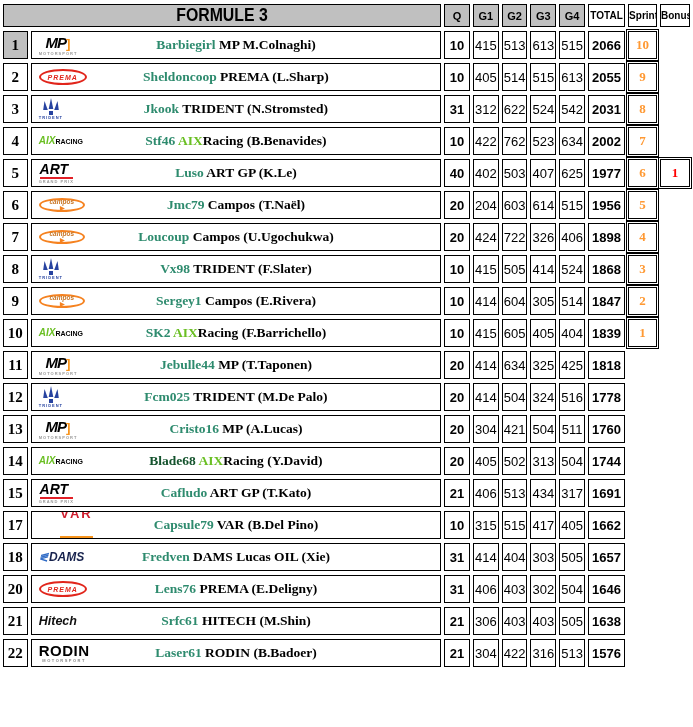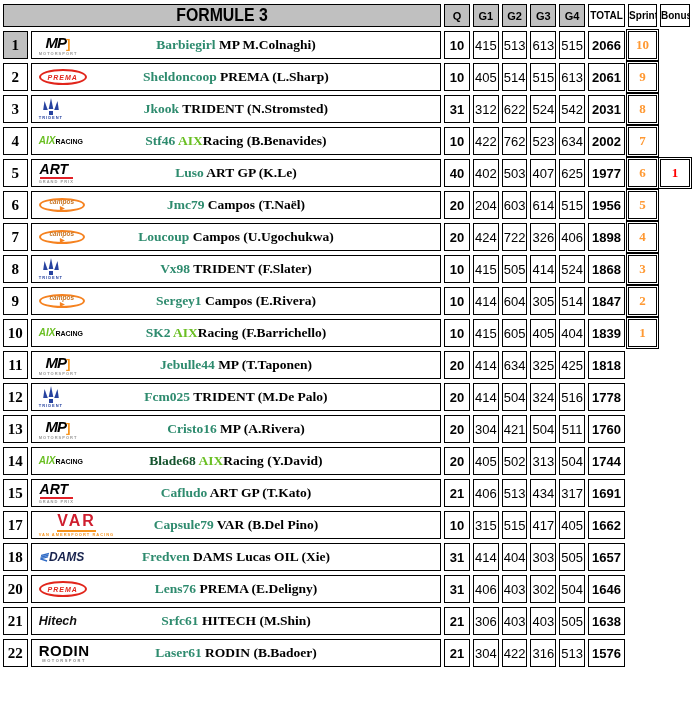--- a/index.html
+++ b/index.html
@@ -29,21 +29,21 @@
   .lg-prema{border:2px solid #e1251b;border-radius:50%;width:44px;height:12px;display:flex;align-items:center;justify-content:center;}
   .lg-prema .m{font-style:italic;font-weight:bold;font-size:7px;color:#e1251b;letter-spacing:1px;}
   .lg-aix{flex-direction:row;align-items:baseline;}
   .lg-aix .g{font-style:italic;font-weight:900;font-size:10px;}
   .lg-aix .k{font-weight:900;font-size:7px;color:#000;}
   .lg-art .m{font-style:italic;font-weight:900;font-size:14px;color:#000;border-bottom:2px solid #e21f26;padding:0 5px 1px 0;}
   .lg-campos{border:2px solid #f58220;border-radius:50%;width:42px;height:10px;display:flex;align-items:center;justify-content:center;}
   .lg-campos .m{font-style:italic;font-weight:bold;font-size:6.5px;color:#c87422;}
   .lg-campos .a{color:#f58220;font-size:6px;margin-left:1px;}
   .lg-hitech .m{font-style:italic;font-weight:900;font-size:12.5px;color:#111;}
-  .lg-var .m{font-weight:900;font-size:16px;color:#cf1f2f;letter-spacing:2px;border-bottom:2px solid #f7941d;padding-bottom:1px;}
+  .lg-var .m{font-weight:900;font-size:13px;color:#cf1f2f;letter-spacing:2px;border-bottom:2px solid #f7941d;padding-bottom:16px;}
   .lg-var .lg-sub{color:#f7941d;}
   .lg-dams .m{font-style:italic;font-weight:900;font-size:12px;color:#17224d;text-align:center;}
   .lg-dams .sw{font-style:italic;font-weight:900;font-size:11px;color:#2f6bc6;margin-right:1px;}
   .lg-rodin .m{font-weight:900;font-size:15px;color:#000;letter-spacing:0.5px;}
   .lg-rodin .lg-sub{color:#888;letter-spacing:1.5px;}
 </style>
 </head>
 <body>
 
 <table>
@@ -91,21 +91,21 @@
       <tr>
         <td class="pos">2</td>
         <td class="drv"><span class="logo lg-prema">
             <span class="m">PREMA</span>
           </span><span><span class="tag" style="color:#2e8b6e">Sheldoncoop</span> <span>PREMA (L.Sharp)</span></span></td>
         <td class="q">10</td>
         <td>405</td>
         <td>514</td>
         <td>515</td>
         <td>613</td>
-        <td class="total">2061</td>
+        <td class="total">2055</td>
         <td class="sprint dbl" style="color:#ff9933">9</td>
         <td class="none"></td>
       </tr>
       <tr>
         <td class="pos">3</td>
         <td class="drv"><span class="logo lg-trident">
             <svg width="20" height="17" viewBox="0 0 20 17">
               <path d="M10 0 L12.3 11 L7.7 11 Z" fill="#2743a0"></path>
               <path d="M3.5 3 L6.8 12 L2.2 12 Z" fill="#2743a0"></path>
               <path d="M16.5 3 L17.8 12 L13.2 12 Z" fill="#2743a0"></path>
@@ -265,21 +265,21 @@
         <td>516</td>
         <td class="total">1778</td>
         <td class="none"></td>
         <td class="none"></td>
       </tr>
       <tr>
         <td class="pos">13</td>
         <td class="drv"><span class="logo lg-mp">
             <span><span class="m">MP</span><span class="br">]</span></span>
             <span class="lg-sub">MOTORSPORT</span>
-          </span><span><span class="tag" style="color:#2e8b6e">Cristo16</span> <span>MP (A.Rivera)</span></span></td>
+          </span><span><span class="tag" style="color:#2e8b6e">Cristo16</span> <span>MP (A.Lucas)</span></span></td>
         <td class="q">20</td>
         <td>304</td>
         <td>421</td>
         <td>504</td>
         <td>511</td>
         <td class="total">1760</td>
         <td class="none"></td>
         <td class="none"></td>
       </tr>
       <tr>

